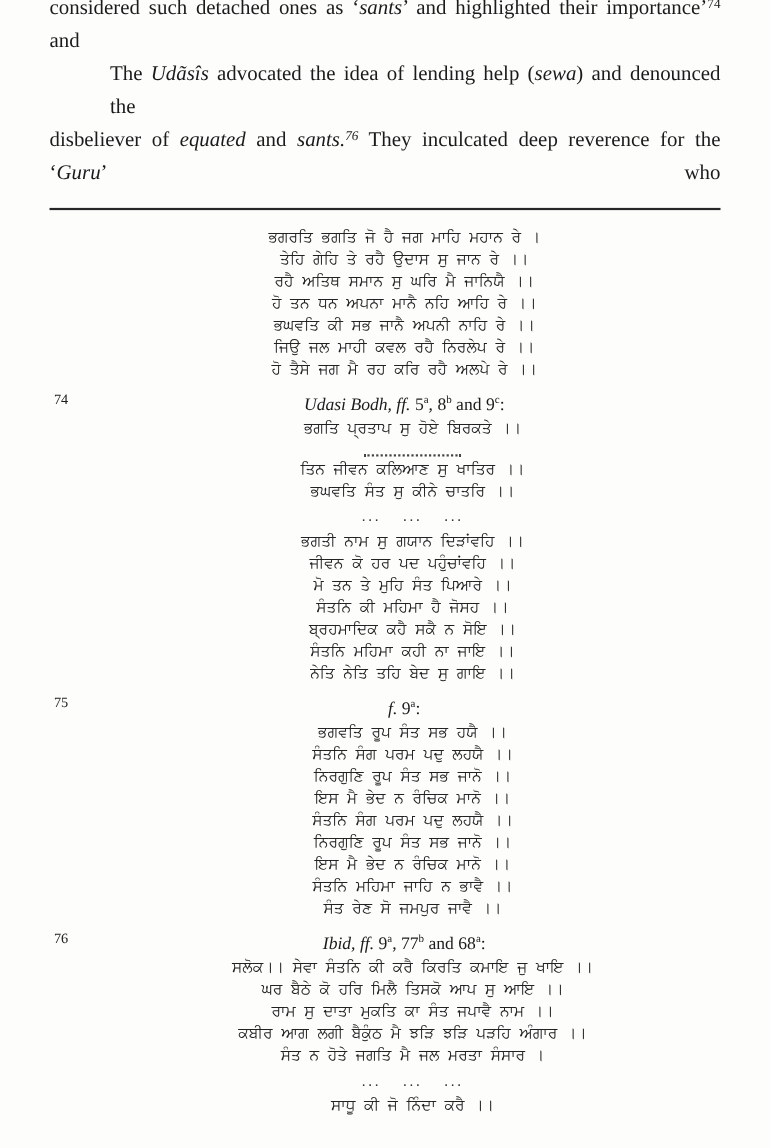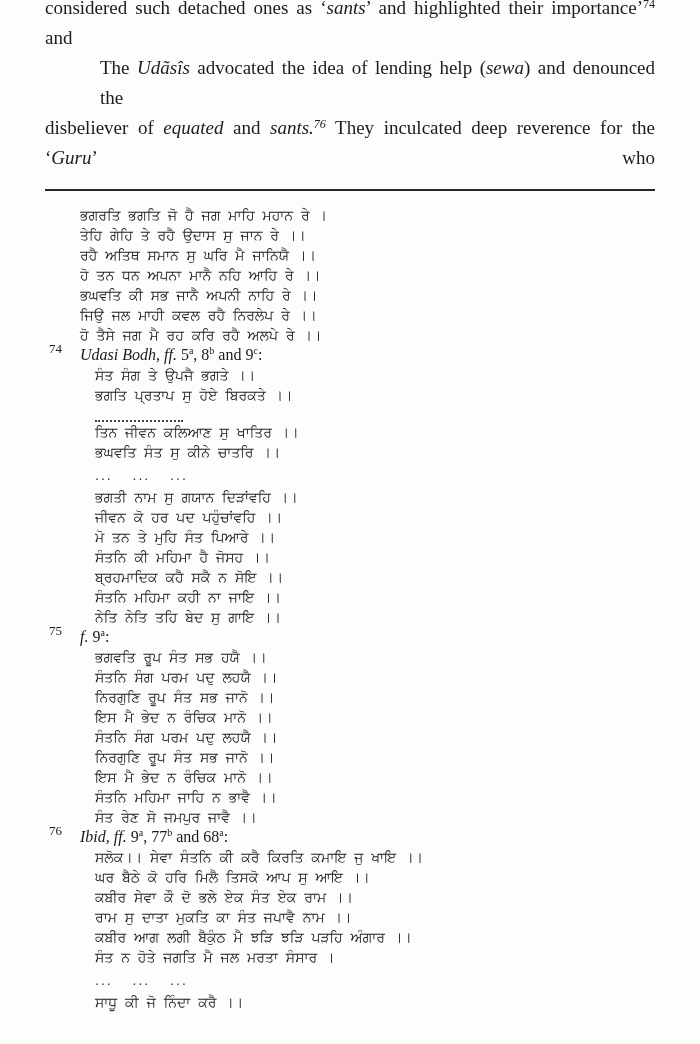--- a/index.html
+++ b/index.html
@@ -31,31 +31,32 @@
 
   
   .fnrule {
     border: 0;
     border-top: 2px solid #262626;
     margin: 16px 0 0 0;
   }
 
   
   .fnarea { margin-top: 14px; }
-  .fnblock { position: relative; margin-left: 35px; }
+  .fnblock { position: relative; margin-left: 35px; text-align: center; }
   .fnnum {
     position: absolute;
     left: -31px; top: -4px;
     font-size: 13px;
     font-family: "Liberation Serif", serif;
   }
   .fnsrc {
     font-size: 16px;
     line-height: 20px;
     font-family: "Liberation Serif", serif;
+    margin-top: 14px;
   }
   .fnsrc sup { font-size: 10px; line-height: 0; }
   .verses { margin-left: 15px; }
   .verses0 { margin-left: 0; }
   .v {
     font-size: 14px;
     line-height: 20px;
     word-spacing: 4px;
     font-family: "Liberation Sans", sans-serif;
     color: #222;
@@ -109,21 +110,20 @@
         <div class="v">ਹੋ ਤੈਸੇ ਜਗ ਮੈ ਰਹ ਕਰਿ ਰਹੈ ਅਲਪੇ ਰੇ ।।</div>
       </div>
     </div>
 
     <div class="fnblock">
       <span class="fnnum">74</span>
       <div class="fnsrc">
         <span class="it">Udasi Bodh, ff.</span><span> 5</span><sup>a</sup><span>, 8</span><sup>b</sup><span> and 9</span><sup>c</sup><span>:</span>
       </div>
       <div class="verses">
-        <div class="v">ਸੰਤ ਸੰਗ ਤੇ ਉਪਜੈ ਭਗਤੇ ।।</div>
         <div class="v">ਭਗਤਿ ਪ੍ਰਤਾਪ ਸੁ ਹੋਏ ਬਿਰਕਤੇ ।।</div>
         <div class="dotted-row"><span class="dotted-line dl-a"></span></div>
         <div class="v">ਤਿਨ ਜੀਵਨ ਕਲਿਆਣ ਸੁ ਖਾਤਿਰ ।।</div>
         <div class="v">ਭਘਵਤਿ ਸੰਤ ਸੁ ਕੀਨੇ ਚਾਤਰਿ ।।</div>
         <div class="ell">... ... ...</div>
         <div class="v">ਭਗਤੀ ਨਾਮ ਸੁ ਗਯਾਨ ਦਿੜਾਂਵਹਿ ।।</div>
         <div class="v">ਜੀਵਨ ਕੋ ਹਰ ਪਦ ਪਹੁੰਚਾਂਵਹਿ ।।</div>
         <div class="v">ਮੋ ਤਨ ਤੇ ਮੁਹਿ ਸੰਤ ਪਿਆਰੇ ।।</div>
         <div class="v">ਸੰਤਨਿ ਕੀ ਮਹਿਮਾ ਹੈ ਜੋਸਹ ।।</div>
         <div class="v">ਬ੍ਰਹਮਾਦਿਕ ਕਹੈ ਸਕੈ ਨ ਸੋਇ ।।</div>
@@ -151,21 +151,20 @@
     </div>
 
     <div class="fnblock">
       <span class="fnnum">76</span>
       <div class="fnsrc">
         <span class="it">Ibid, ff.</span><span> 9</span><sup>a</sup><span>, 77</span><sup>b</sup><span> and 68</span><sup>a</sup><span>:</span>
       </div>
       <div class="verses">
         <div class="v">ਸਲੋਕ।। ਸੇਵਾ ਸੰਤਨਿ ਕੀ ਕਰੈ ਕਿਰਤਿ ਕਮਾਇ ਜੁ ਖਾਇ ।।</div>
         <div class="v">ਘਰ ਬੈਠੇ ਕੋ ਹਰਿ ਮਿਲੈ ਤਿਸਕੋ ਆਪ ਸੁ ਆਇ ।।</div>
-        <div class="v">ਕਬੀਰ ਸੇਵਾ ਕੌ ਦੋ ਭਲੇ ਏਕ ਸੰਤ ਏਕ ਰਾਮ ।।</div>
         <div class="v">ਰਾਮ ਸੁ ਦਾਤਾ ਮੁਕਤਿ ਕਾ ਸੰਤ ਜਪਾਵੈ ਨਾਮ ।।</div>
         <div class="v">ਕਬੀਰ ਆਗ ਲਗੀ ਬੈਕੁੰਠ ਮੈ ਝੜਿ ਝੜਿ ਪੜਹਿ ਅੰਗਾਰ ।।</div>
         <div class="v">ਸੰਤ ਨ ਹੋਤੇ ਜਗਤਿ ਮੈ ਜਲ ਮਰਤਾ ਸੰਸਾਰ ।</div>
         <div class="ell">... ... ...</div>
         <div class="v">ਸਾਧੂ ਕੀ ਜੋ ਨਿੰਦਾ ਕਰੈ ।।</div>
 
       </div>
     </div>
 
   </div>

